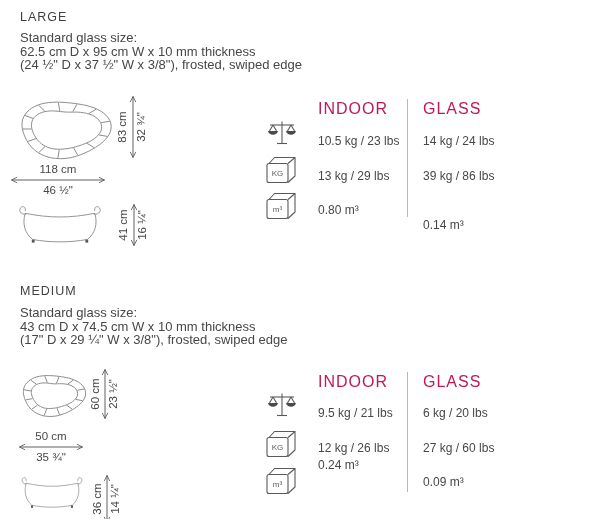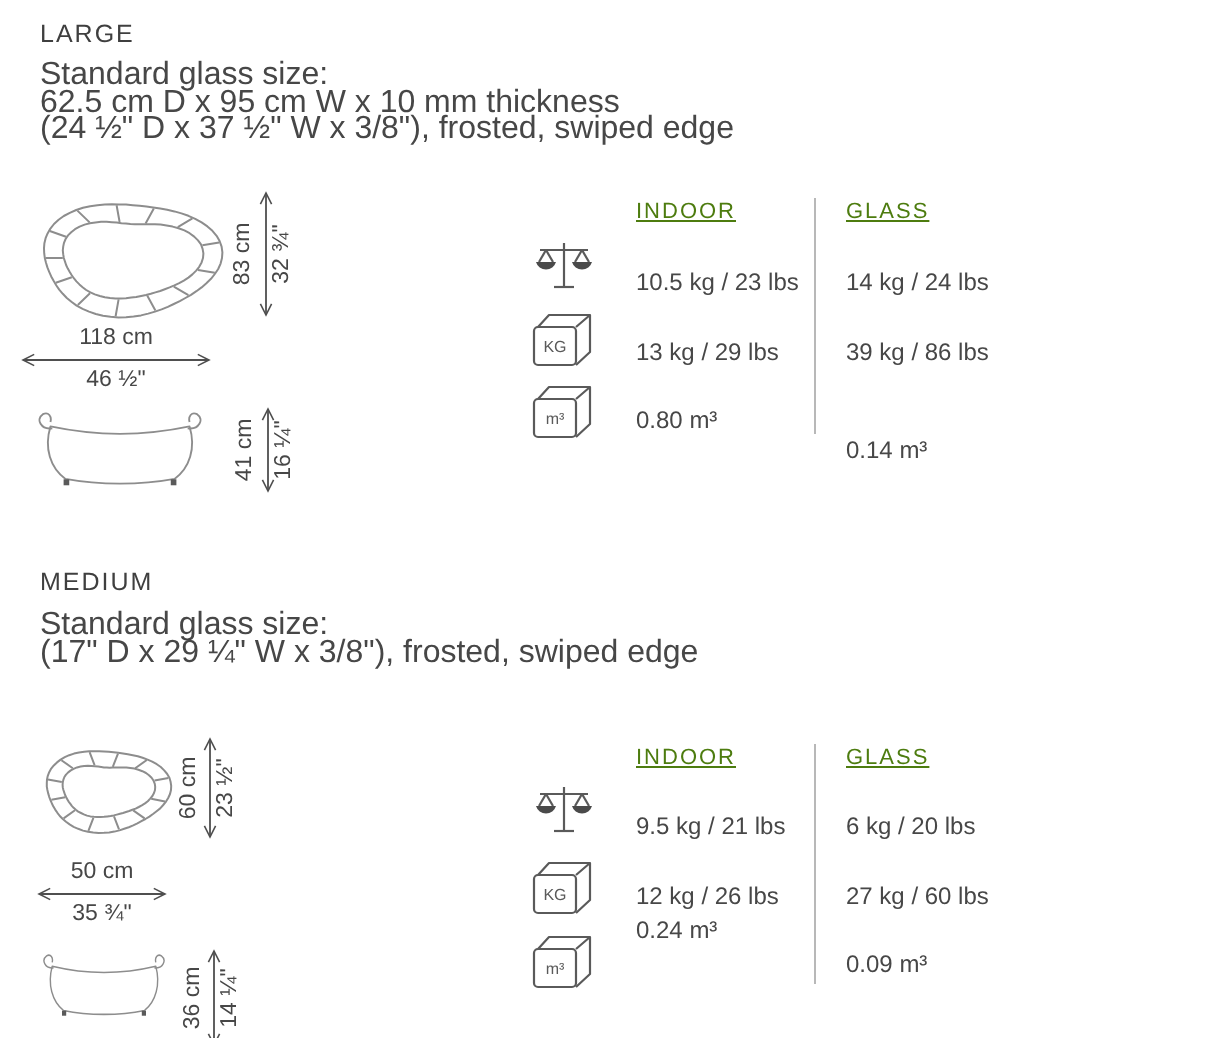--- a/index.html
+++ b/index.html
@@ -2,25 +2,25 @@
 <html><head>
 <meta charset="utf-8">
 <style>
   html,body { margin:0; padding:0; background:#fff; }
   .canvas {
     position:relative; width:558px; height:519px; background:#ffffff;
     overflow:hidden; font-family:"Liberation Sans", sans-serif; color:#474747;
   }
   .abs { position:absolute; }
   .sec-title { font-size:12.5px; letter-spacing:1px; color:#3f3f3f; }
-  .glass { font-size:16px; line-height:13.5px; color:#474747; }
+  .glass { font-size:13px; line-height:13.5px; color:#474747; }
   .hlabel { font-size:11.5px; color:#474747; text-align:center; white-space:nowrap; }
   .vwrap { display:flex; align-items:center; justify-content:center; }
   .vwrap span { transform:rotate(-90deg); white-space:nowrap; font-size:11.5px; color:#474747; }
-  .th { font-size:11px; letter-spacing:1px; color:#4d7c0f; white-space:nowrap;text-decoration:underline; }
+  .th { font-size:16px; letter-spacing:1px; color:#be185d; white-space:nowrap; }
   .td { font-size:12px; color:#474747; white-space:nowrap; }
   .divider { width:1px; background:#b8b8b8; }
   svg.ring path, svg.sideview path { fill:none; stroke:#8d8d8d; stroke-width:1; stroke-linejoin:round; }
   svg.sideview rect.foot { fill:#5a5a5a; stroke:none; }
   svg.dim line { stroke:#4f4f4f; stroke-width:0.9; }
   svg.picto .st { stroke:#5a5a5a; fill:none; stroke-width:1.1; stroke-linejoin:round; }
   svg.picto .pan { fill:#4a4a4a; stroke:none; }
   svg.picto text { font-family:"Liberation Sans", sans-serif; font-size:8px; fill:#5a5a5a; }
 </style>
 </head>
@@ -128,20 +128,21 @@
       <div class="abs td" style="left:318px;top:203px">0.80 m³</div>
       <div class="abs td" style="left:423px;top:218px">0.14 m³</div>
     </div>
   </div>
 
   <div>
     <div class="abs sec-title" style="left:20px;top:284px">MEDIUM</div>
 
     <div class="abs glass" style="left:20px;top:306px">
       <div>Standard glass size:</div>
+      <div>43 cm D x 74.5 cm W x 10 mm thickness</div>
       <div>(17" D x 29 ¼" W x 3/8"), frosted, swiped edge</div>
     </div>
 
     <svg class="abs ring" id="ring-medium" style="left:16px;top:369px" width="72" height="52">
         <path d="M69.5,26.0L69.0,28.0L68.1,30.0L67.0,31.8L65.6,33.5L64.1,35.2L62.3,36.6L60.5,38.0L58.7,39.3L56.7,40.5L54.7,41.6L52.7,42.7L50.6,43.7L48.4,44.6L46.1,45.4L43.7,46.2L41.2,46.8L38.6,47.2L36.0,47.4L33.3,47.5L30.6,47.3L28.0,46.9L25.5,46.3L23.1,45.4L20.8,44.4L18.8,43.2L17.0,41.9L15.4,40.5L13.9,39.0L12.7,37.4L11.6,35.8L10.7,34.3L9.9,32.6L9.2,31.0L8.6,29.4L8.1,27.7L7.7,26.0L7.4,24.3L7.4,22.5L7.5,20.7L7.9,18.9L8.6,17.1L9.6,15.3L10.9,13.7L12.5,12.2L14.3,10.8L16.4,9.6L18.6,8.6L21.0,7.8L23.5,7.3L26.1,6.9L28.6,6.6L31.1,6.6L33.6,6.6L36.0,6.7L38.4,6.9L40.8,7.1L43.1,7.4L45.5,7.7L47.9,8.1L50.4,8.6L52.9,9.1L55.3,9.9L57.8,10.8L60.1,11.8L62.4,13.1L64.4,14.5L66.1,16.2L67.6,18.0L68.7,19.9L69.3,21.9L69.6,23.9L69.5,26.0Z"></path>
         <path d="M61.5,26.0L61.0,27.5L60.2,29.0L59.1,30.3L57.9,31.6L56.5,32.7L54.9,33.7L53.4,34.5L51.8,35.3L50.2,35.9L48.6,36.5L47.0,37.0L45.5,37.5L44.0,37.9L42.4,38.3L40.9,38.7L39.3,39.0L37.7,39.2L36.0,39.4L34.3,39.5L32.6,39.5L30.9,39.4L29.2,39.2L27.5,38.8L25.9,38.2L24.5,37.5L23.1,36.8L21.9,35.9L20.8,34.9L19.9,33.9L19.1,32.8L18.3,31.8L17.7,30.7L17.1,29.6L16.5,28.4L16.1,27.2L15.7,26.0L15.4,24.7L15.3,23.4L15.4,22.1L15.7,20.8L16.2,19.5L17.0,18.3L18.1,17.2L19.4,16.2L20.8,15.4L22.5,14.7L24.3,14.3L26.1,14.0L28.0,13.9L29.7,14.0L31.5,14.1L33.1,14.3L34.6,14.5L36.0,14.7L37.4,14.8L38.8,14.9L40.3,14.8L41.8,14.8L43.5,14.7L45.3,14.7L47.2,14.8L49.2,15.0L51.2,15.3L53.2,15.9L55.2,16.6L57.0,17.5L58.5,18.6L59.8,19.9L60.8,21.4L61.4,22.9L61.6,24.4L61.5,26.0Z"></path>
         <path d="M59.6,30.4L66.5,31.7M50.6,36.2L56.3,40.2M41.0,39.2L43.5,45.7M30.7,39.9L28.2,46.4M21.5,36.1L15.8,40.2M16.6,29.6L9.7,30.9M14.9,22.0L8.0,20.8M20.4,15.1L14.7,11.1M31.3,13.6L28.8,7.1M40.4,14.4L43.0,7.8M51.6,15.1L57.4,11.0M61.3,21.3L68.2,20.0"></path>
       </svg>
 
     <div class="abs vwrap" style="left:88px;top:368px;width:14px;height:52px">

